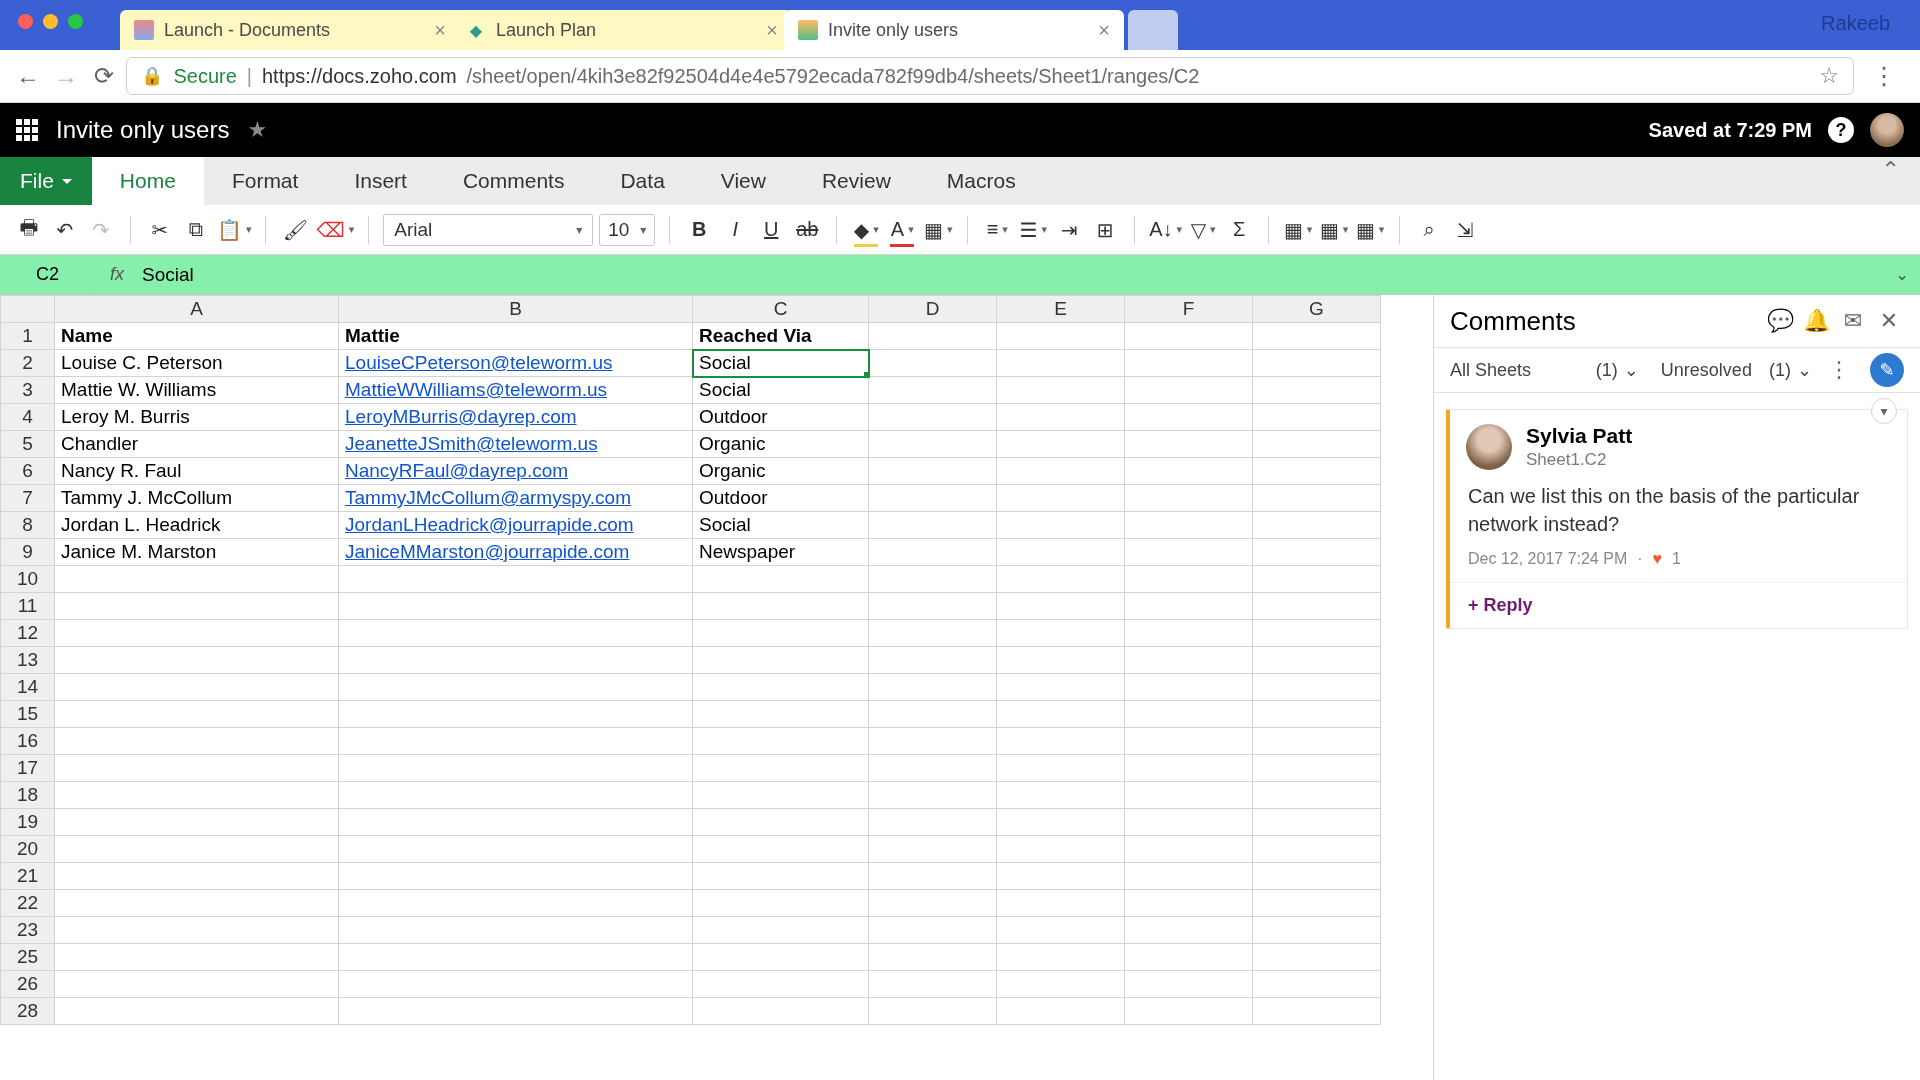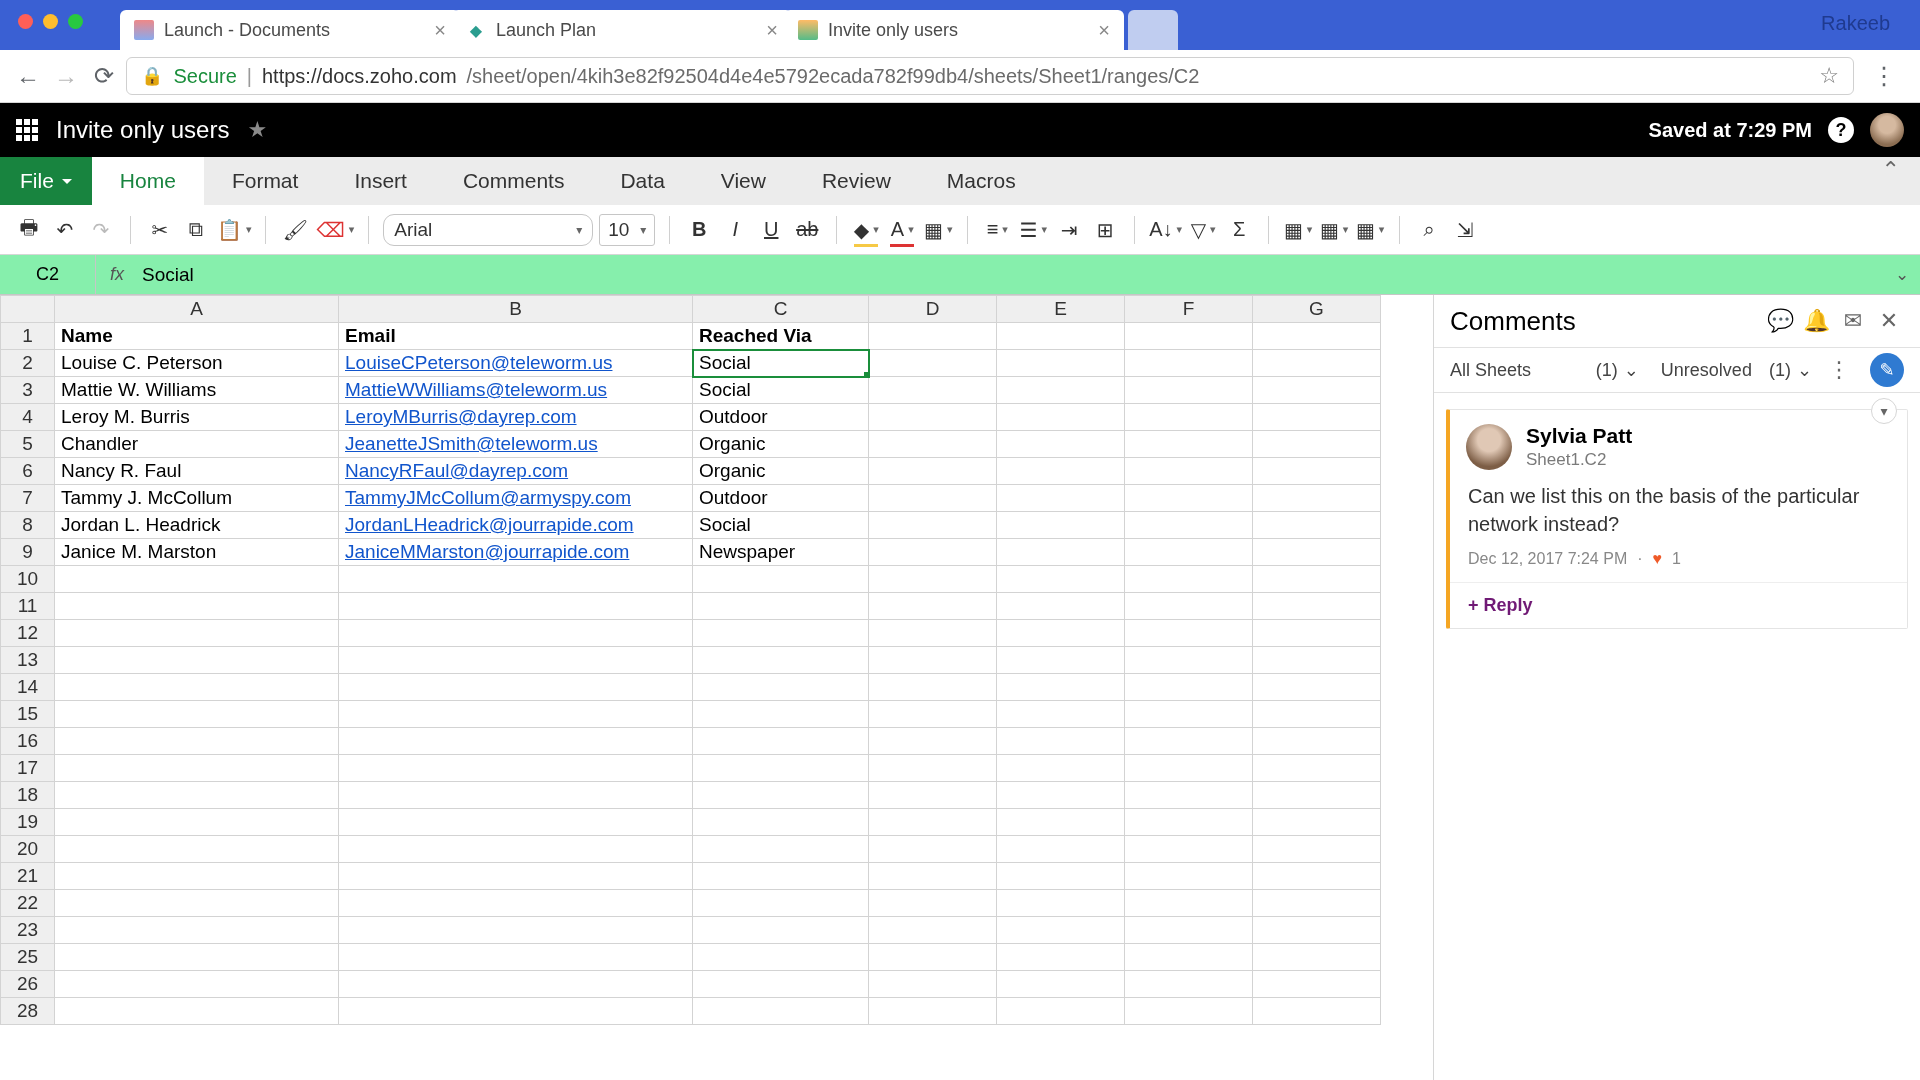--- a/index.html
+++ b/index.html
@@ -11,21 +11,21 @@
 .mac-dots span { width: 15px; height: 15px; border-radius: 50%; }
 .mac-dots .red { background: #ff5f57; }
 .mac-dots .yel { background: #ffbd2e; }
 .mac-dots .grn { background: #28c940; }
 
 
 .browser-chrome { position: absolute; top: 0; left: 0; right: 0; height: 103px; }
 .tab-strip { height: 50px; background: #3a60d3; display: flex; align-items: flex-end; padding-left: 120px; }
 .profile-name { margin-left: auto; color: #1f3a8f; font-weight: 500; font-size: 20px; padding: 12px 30px 0 0; align-self: flex-start; }
 .tab { height: 40px; min-width: 340px; display: flex; align-items: center; padding: 0 14px; font-size: 18px; color: #4a4a4a; gap: 10px; position: relative; border-top-left-radius: 6px; border-top-right-radius: 6px; }
-.tab.inactive { background: #ffffff; margin-right: -8px; }
+.tab.inactive { background: #fef9c3; margin-right: -8px; }
 .tab.active { background: #fff; z-index: 5; }
 .tab-close { margin-left: auto; color: #888; font-size: 20px; line-height: 1; }
 .tab.newtab { min-width: 50px; width: 50px; background: #c0cdf0; margin-left: 4px; }
 .favicon { width: 20px; height: 20px; display: inline-flex; align-items: center; justify-content: center; font-size: 16px; }
 .favicon.docs { background: linear-gradient(#e88, #8ae); border-radius: 2px; }
 .favicon.plan { color: #2a9d8f; }
 .favicon.sheet { background: linear-gradient(#fb6, #5b8); border-radius: 2px; }
 
 .addr-bar { height: 53px; background: #fff; border-bottom: 1px solid #d6d6d6; display: flex; align-items: center; padding: 0 12px; gap: 6px; }
 .nav-btn { width: 32px; height: 32px; display: flex; align-items: center; justify-content: center; color: #5f6368; font-size: 24px; cursor: pointer; }
@@ -55,21 +55,21 @@
 .file-tab { background: #18843f; color: #fff; padding: 0 20px; display: flex; align-items: center; gap: 8px; }
 .file-tab::after { content: ""; border: 5px solid transparent; border-top-color: #fff; margin-top: 6px; }
 .menu-item { padding: 0 28px; display: flex; align-items: center; cursor: pointer; }
 .menu-item.active { background: #fff; color: #18843f; font-weight: 500; }
 .menu-caret { margin-left: auto; color: #666; font-size: 22px; }
 
 
 .toolbar-row { position: absolute; top: 205px; left: 0; right: 0; height: 50px; background: #fff; border-bottom: 1px solid #d6d6d6; display: flex; align-items: center; padding: 0 14px; gap: 6px; color: #333; }
 .tbtn { min-width: 30px; height: 30px; display: flex; align-items: center; justify-content: center; font-size: 20px; cursor: pointer; }
 .sep { width: 1px; height: 28px; background: #d0d0d0; margin: 0 8px; }
-.font-select { width: 210px; height: 32px; border: 1px solid #c6c6c6; border-radius: 11px; display: flex; align-items: center; padding: 0 10px; font-size: 19px; justify-content: space-between; }
+.font-select { width: 210px; height: 32px; border: 1px solid #c6c6c6; border-radius: 2px; display: flex; align-items: center; padding: 0 10px; font-size: 19px; justify-content: space-between; }
 .size-select { width: 56px; height: 32px; border: 1px solid #c6c6c6; border-radius: 3px; display: flex; align-items: center; padding: 0 8px; font-size: 19px; justify-content: space-between; }
 .dd::after { content: "▾"; font-size: 11px; color: #666; margin-left: 4px; }
 .font-a { position: relative; }
 .font-a .underline { position: absolute; bottom: -2px; left: 3px; right: 3px; height: 3px; }
 
 
 .formula-row { position: absolute; top: 255px; left: 0; right: 0; height: 40px; background: #86efac; border-bottom: 1px solid #c6c6c6; display: flex; align-items: center; }
 .name-box { width: 96px; height: 100%; border-right: 1px solid #c6c6c6; display: flex; align-items: center; justify-content: center; font-size: 18px; }
 .fx-label { width: 42px; text-align: center; font-style: italic; font-size: 18px; color: #555; }
 .formula-val { flex: 1; padding: 0 4px; font-size: 19px; }
@@ -267,21 +267,21 @@
           <th class="colD">D</th>
           <th class="colE">E</th>
           <th class="colF">F</th>
           <th class="colG">G</th>
         </tr>
       </thead>
       <tbody>
         <tr>
           <th class="rowhead">1</th>
           <td class="colA bold">Name</td>
-          <td class="colB bold">Email</td>
+          <td class="colB bold">Mattie</td>
           <td class="colC bold">Reached Via</td>
           <td class="colD"></td>
           <td class="colE"></td>
           <td class="colF"></td>
           <td class="colG"></td>
         </tr>
         <tr>
           <th class="rowhead">2</th>
           <td class="colA">Louise C. Peterson</td>
           <td class="colB"><span class="link">LouiseCPeterson@teleworm.us</span></td>

